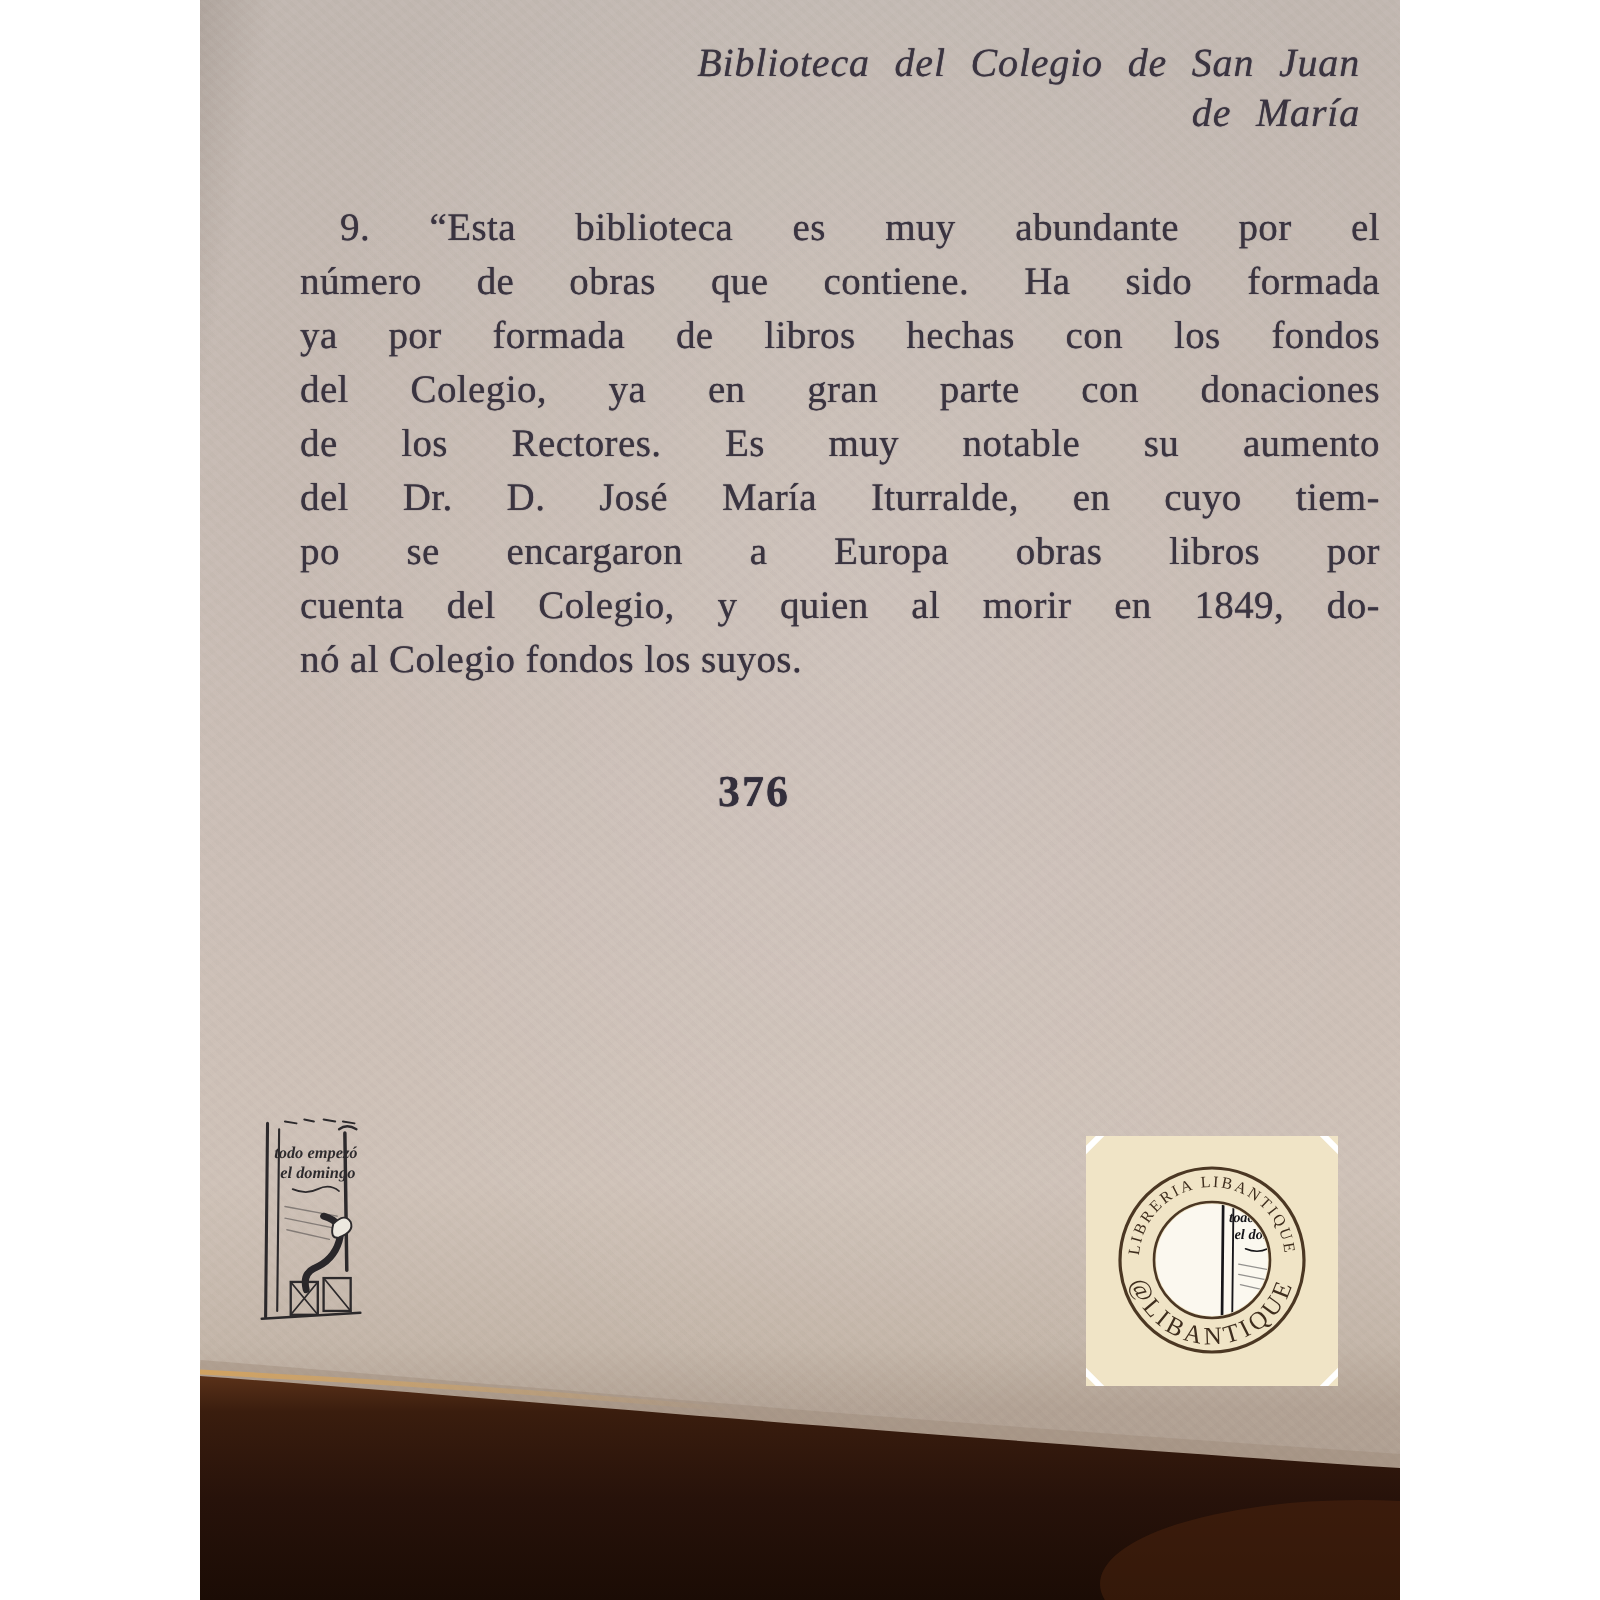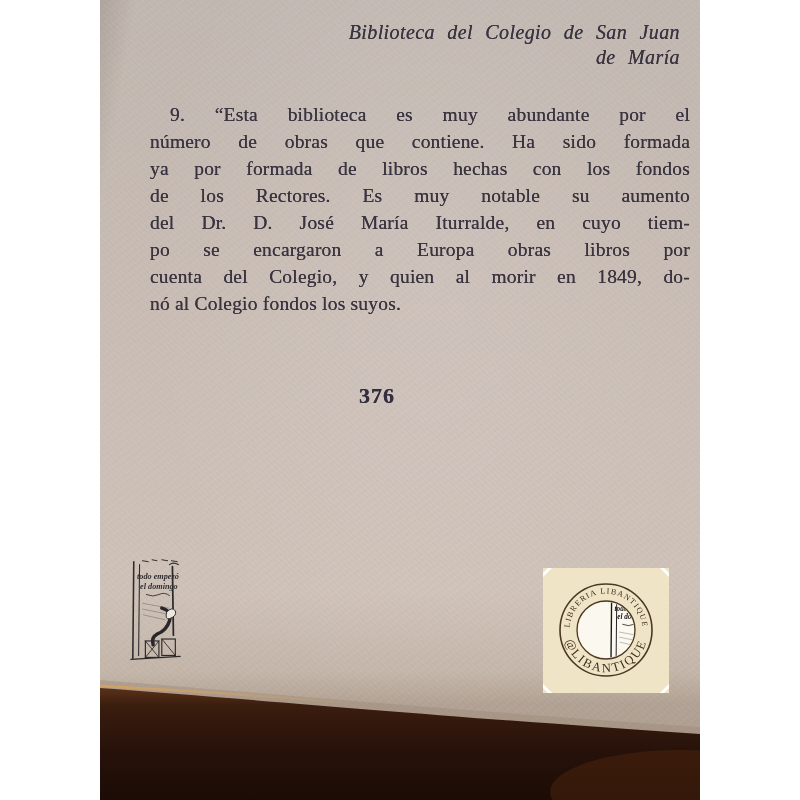--- a/index.html
+++ b/index.html
@@ -77,20 +77,21 @@
 
   <div class="heading">
     <div>Biblioteca del Colegio de San Juan</div>
     <div>de María</div>
   </div>
 
   <div class="paragraph">
     <div class="pline indent">9. “Esta biblioteca es muy abundante por el</div>
     <div class="pline">número de obras que contiene. Ha sido formada</div>
     <div class="pline">ya por formada de libros hechas con los fondos</div>
+    <div class="pline">del Colegio, ya en gran parte con donaciones</div>
     <div class="pline">de los Rectores.  Es muy notable su aumento</div>
     <div class="pline">del Dr. D. José María Iturralde, en cuyo tiem-</div>
     <div class="pline">po se encargaron a Europa obras libros por</div>
     <div class="pline">cuenta del Colegio, y quien al morir en 1849, do-</div>
     <div class="pline lastline">nó al Colegio fondos los suyos.</div>
   </div>
 
   <div class="pagenum">376</div>
 
   <svg class="stamp" viewBox="0 0 60 110">

